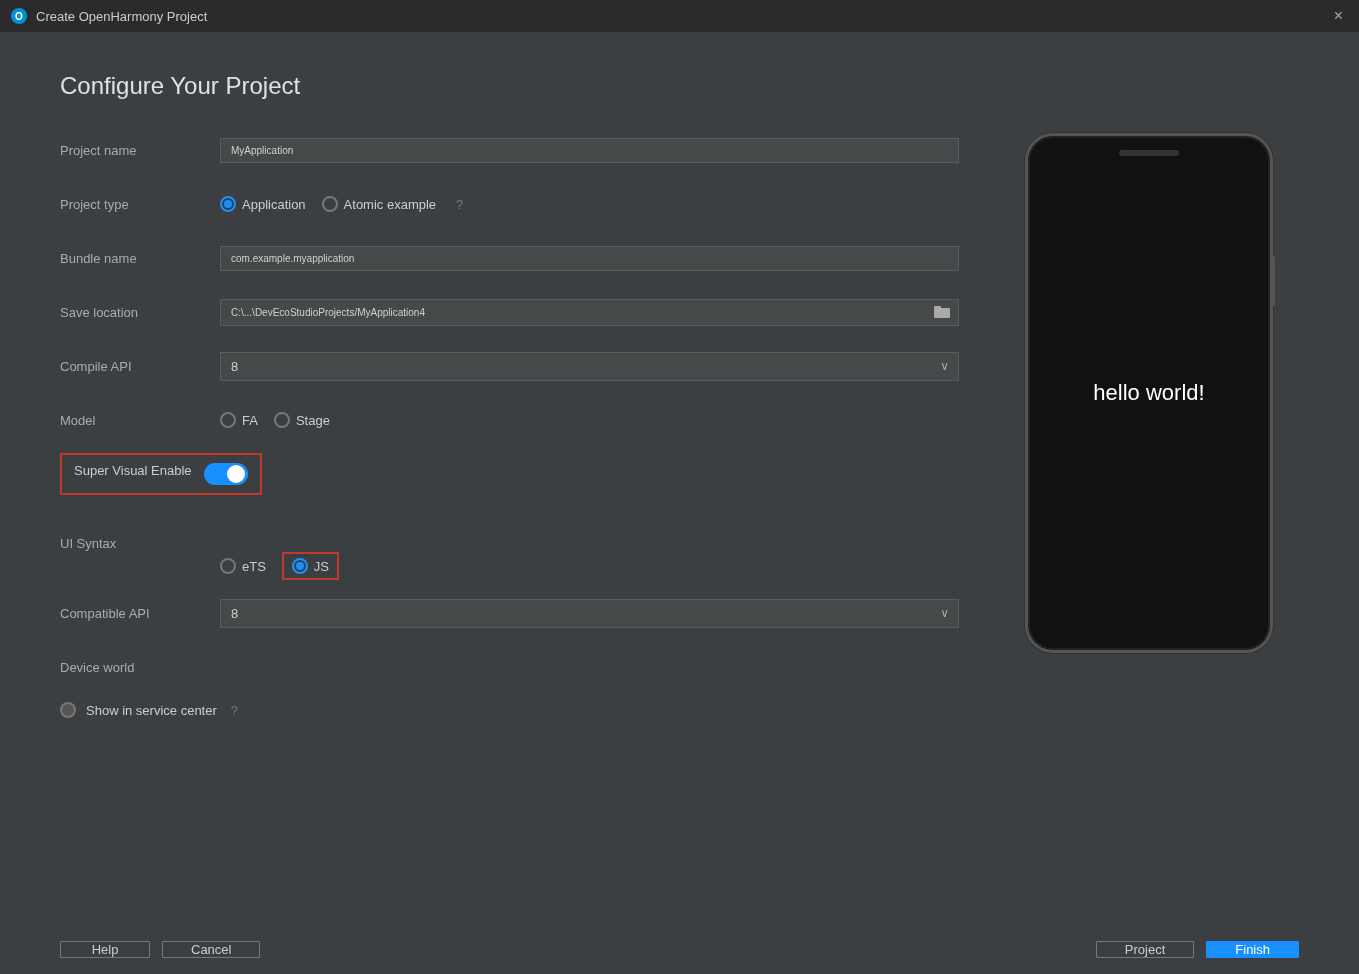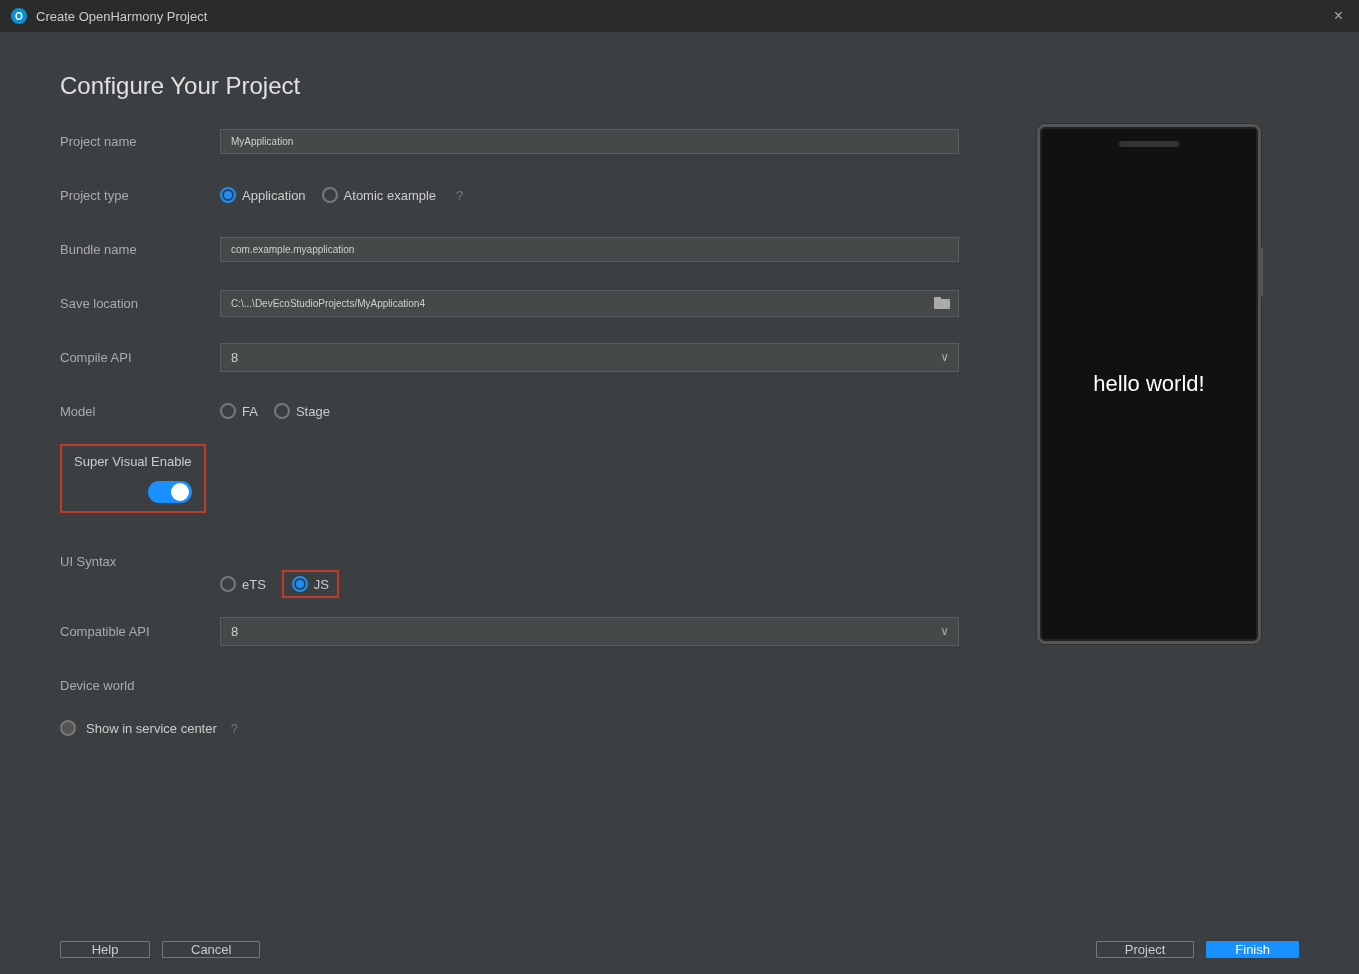--- a/index.html
+++ b/index.html
@@ -53,21 +53,21 @@
       flex: 1;
       display: flex;
       flex-direction: column;
       padding: 40px 60px 20px 60px;
     }
 
     .page-title {
       font-size: 24px;
       color: #e0e0e0;
       font-weight: 400;
-      margin-bottom: 14px;
+      margin-bottom: 23px;
     }
 
     .content-area {
       display: flex;
       gap: 40px;
       flex: 1;
     }
 
     
     .form-section {
@@ -197,26 +197,25 @@
       top: 50%;
       transform: translateY(-50%);
       color: #aaa;
       pointer-events: none;
       font-size: 12px;
     }
 
     
     .toggle-row {
       display: flex;
-      align-items: flex-end;
+      align-items: flex-start;
       gap: 12px;
       border: 2px solid #c0392b;
       padding: 8px 12px;
       width: fit-content;
-      flex-direction: column;
     }
     .toggle-label {
       color: #ccc;
       font-size: 13px;
     }
     .toggle-switch {
       position: relative;
       width: 44px;
       height: 22px;
     }
@@ -314,24 +313,24 @@
     
     .phone-preview {
       width: 300px;
       flex-shrink: 0;
       display: flex;
       align-items: flex-start;
       justify-content: center;
       padding-top: 10px;
     }
     .phone-frame {
-      width: 224px;
+      width: 248px;
       height: 520px;
       background: #111;
-      border-radius: 8px;
+      border-radius: 28px;
       border: 3px solid #555;
       position: relative;
       display: flex;
       align-items: center;
       justify-content: center;
       box-shadow: 0 0 0 1px #333, inset 0 0 0 2px #222;
     }
     .phone-frame::before {
       content: '';
       position: absolute;

